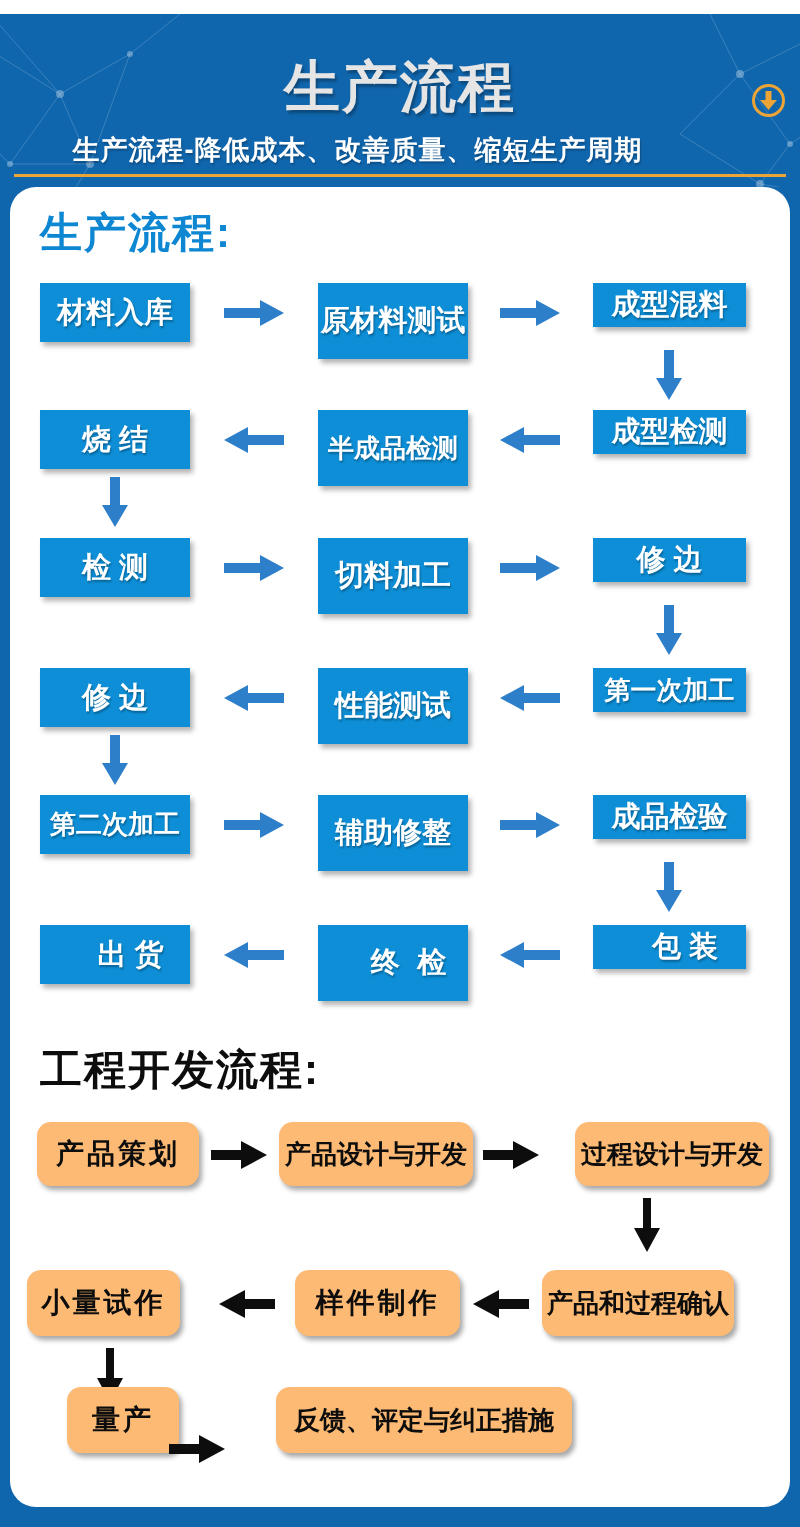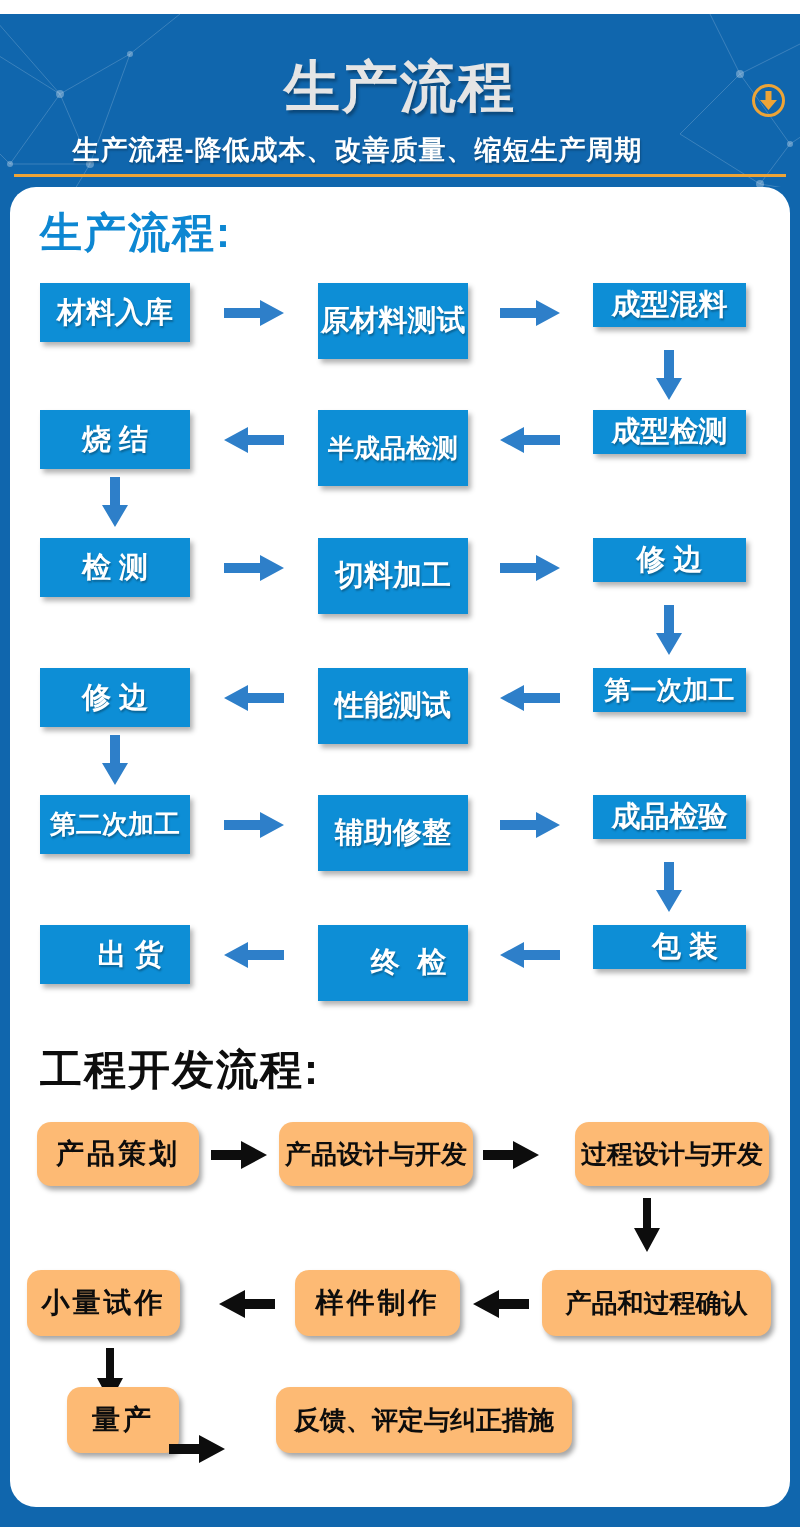--- a/index.html
+++ b/index.html
@@ -77,21 +77,21 @@
 
   
   .g1 { top:935px;  height:64px; }
   .g2 { top:1083px; height:66px; }
   .g3 { top:1200px; height:66px;margin-left:28px; }
   .g1-c1 { left:27px;  width:162px; }
   .g1-c2 { left:269px; width:194px; }
   .g1-c3 { left:540px; width:194px;margin-left:25px; }
   .g2-c1 { left:17px;  width:153px; }
   .g2-c2 { left:285px; width:165px; }
-  .g2-c3 { left:532px; width:229px; }
+  .g2-c3 { left:532px; width:192px; }
   .g3-c1 { left:29px;  width:112px; }
   .g3-c2 { left:238px; width:296px; }
   .ga-r1a { left:201px; top:953px;  width:56px; height:30px; }
   .ga-r1b { left:473px; top:953px;  width:56px; height:30px; }
   .ga-r2a { left:209px; top:1102px; width:56px; height:30px; }
   .ga-r2b { left:463px; top:1102px; width:56px; height:30px; }
   .ga-r3  { left:159px; top:1247px; width:56px; height:30px; }
   .gda-1  { left:624px; top:1011px; width:26px; height:54px; }
   .gda-2  { left:87px;  top:1161px; width:26px; height:54px; }
 </style>

